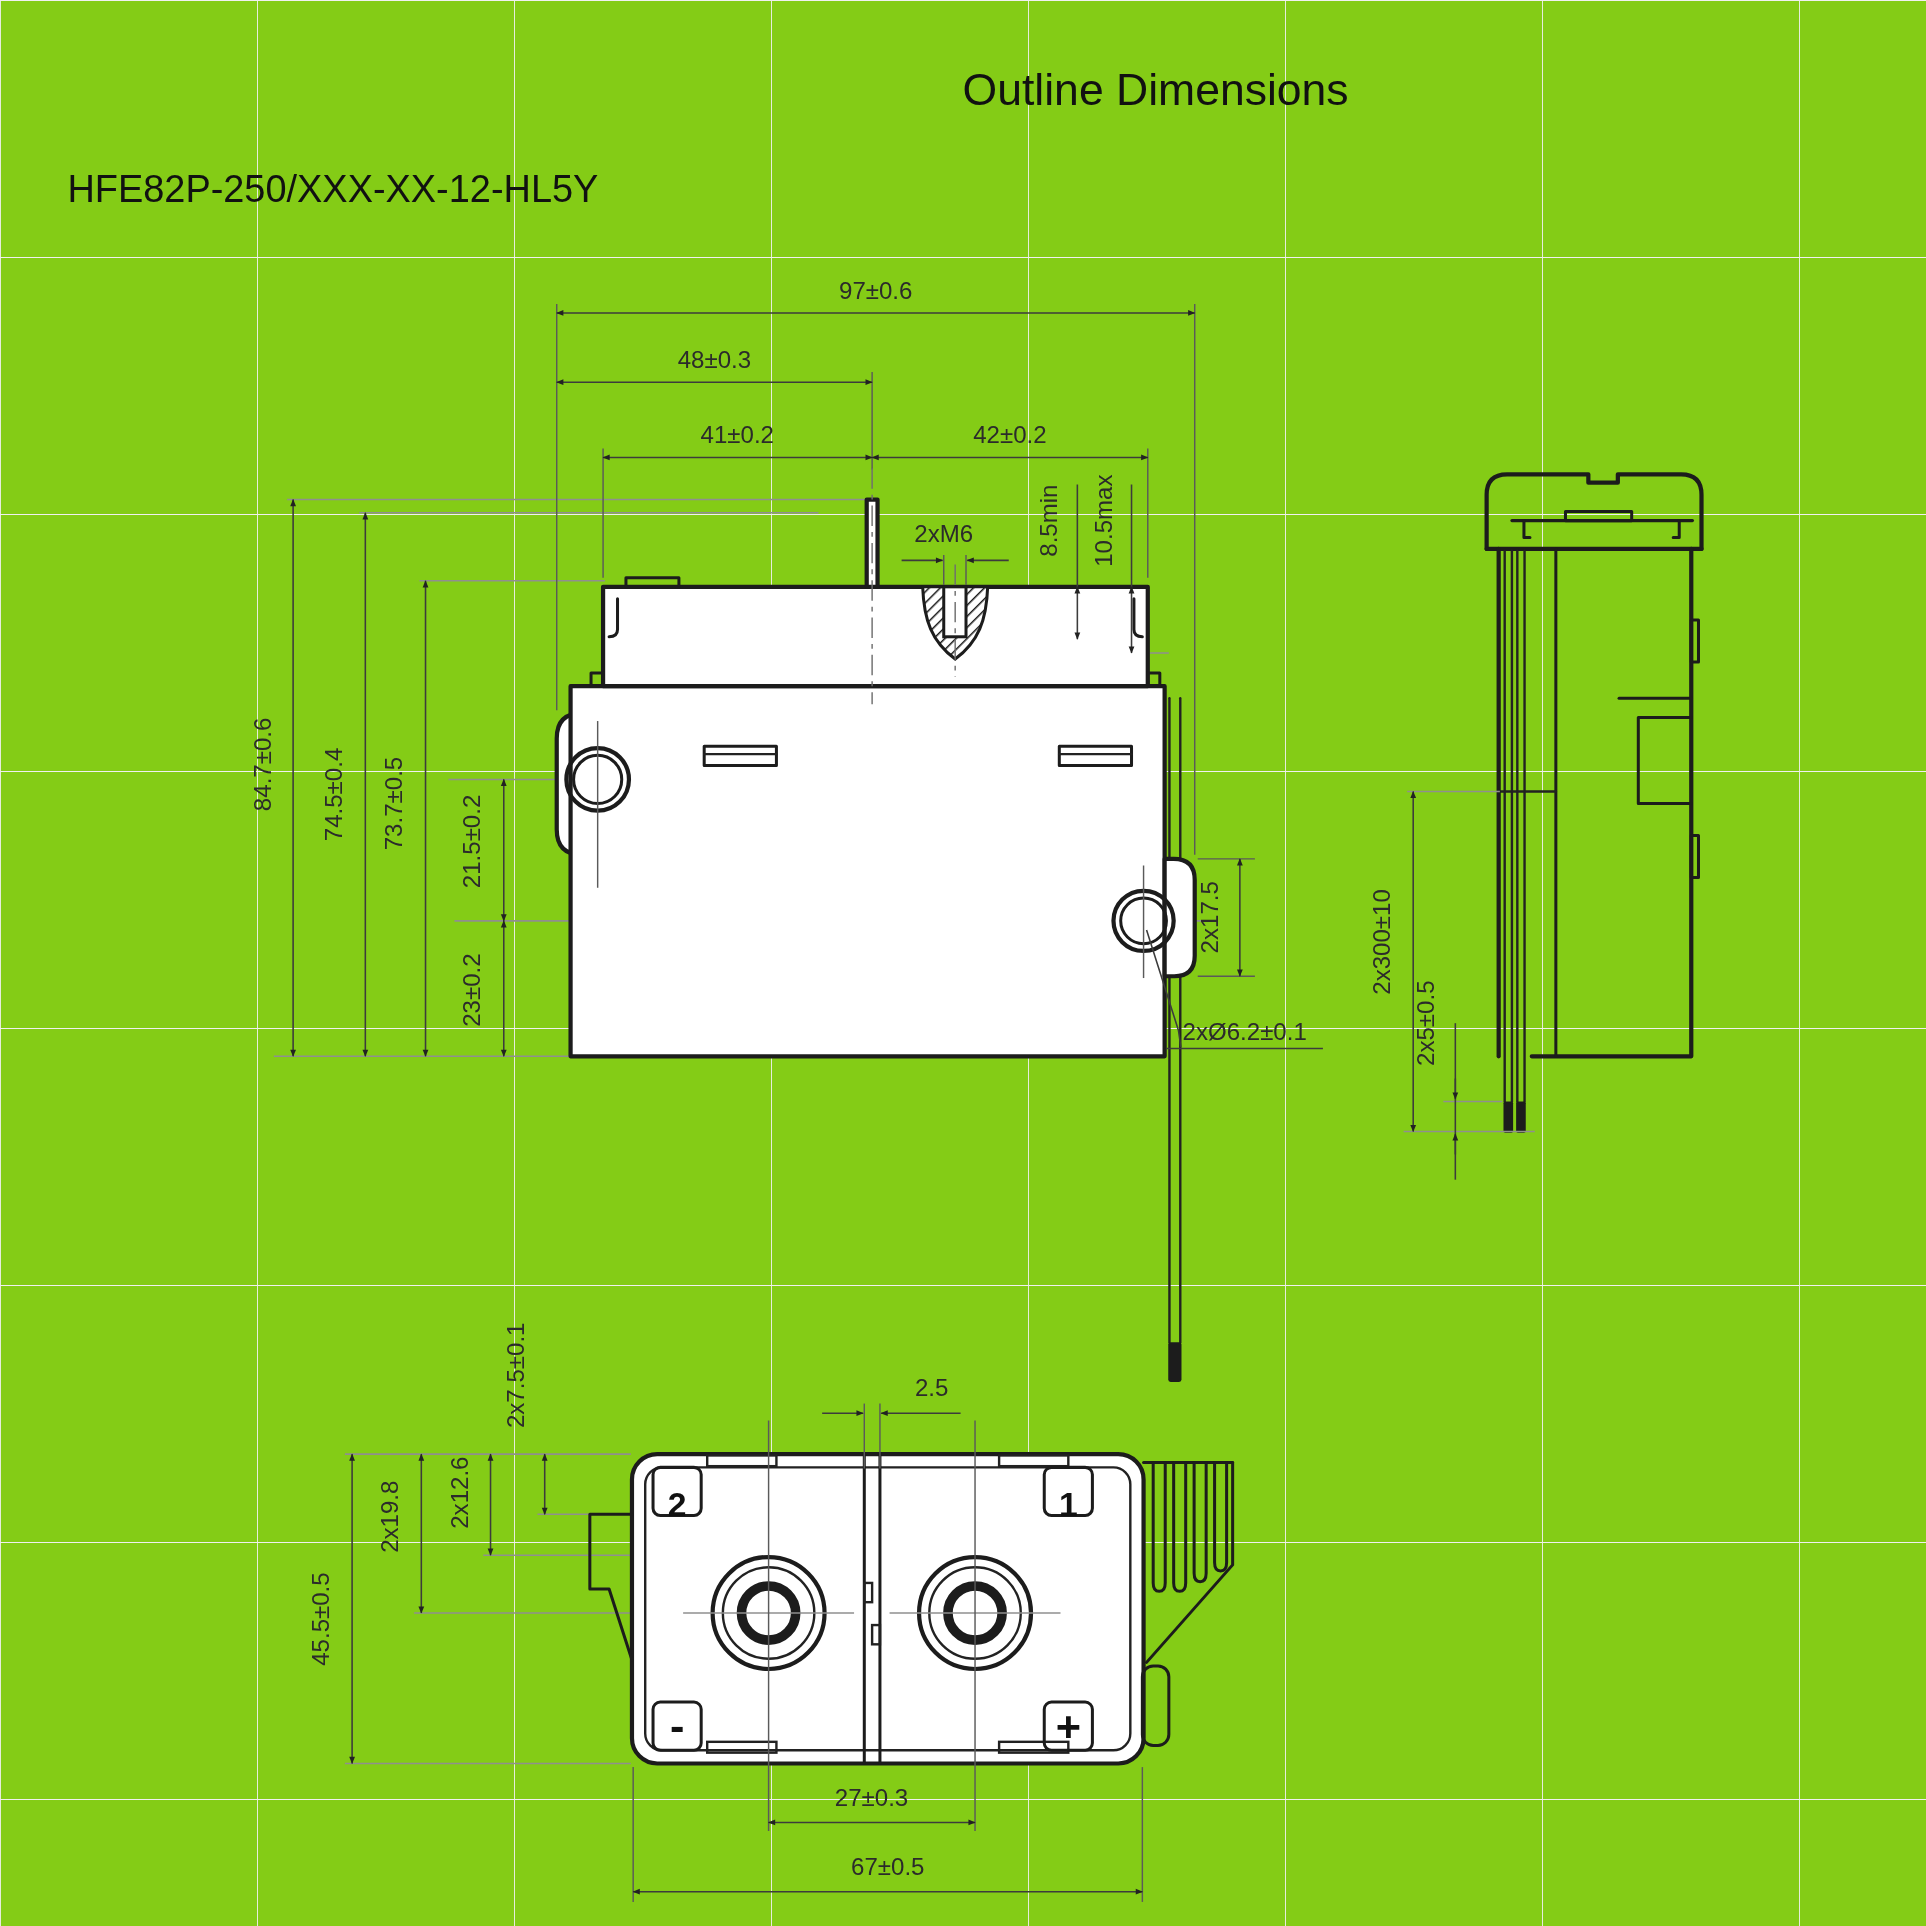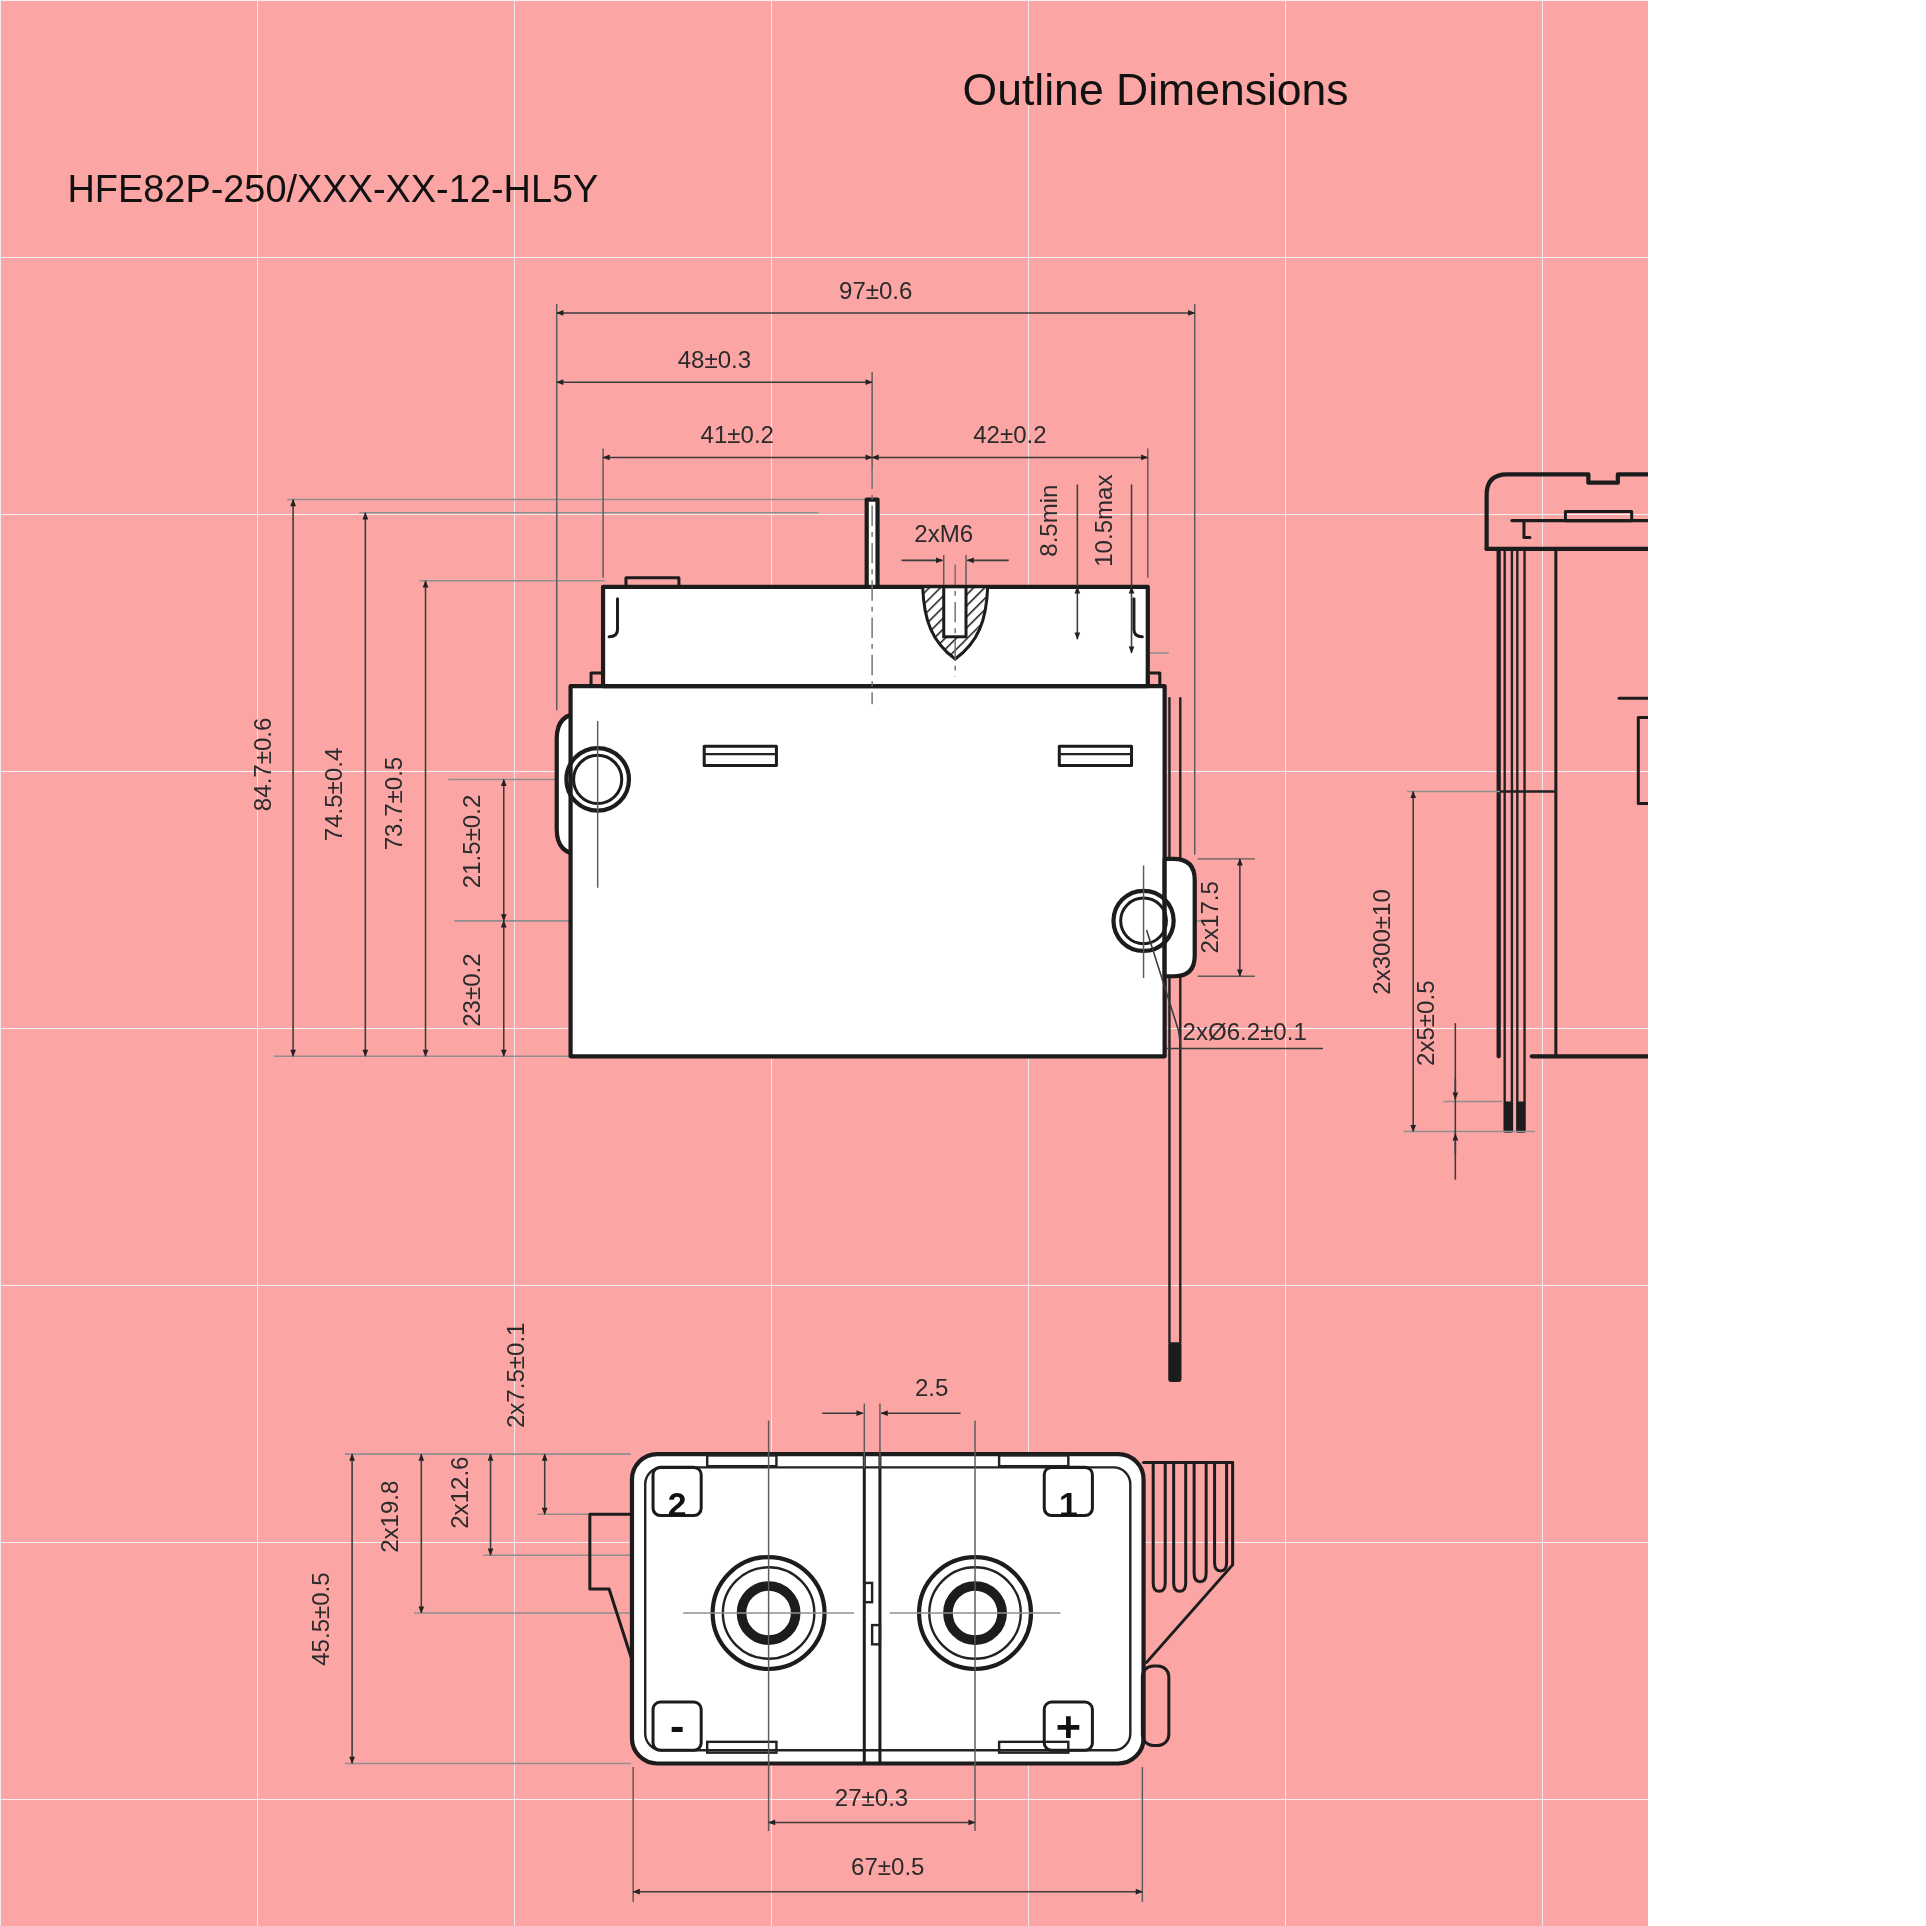--- a/index.html
+++ b/index.html
@@ -1,16 +1,16 @@
 <!DOCTYPE html>
 <html style="font-size:9.6px"><head>
 <meta charset="utf-8">
 <style>
   html,body{margin:0;padding:0;background:#ffffff;}
-  .page{position:relative;width:1648px;height:1926px;background:#fca5a5;overflow:hidden;
+  .page{position:relative;width:1926px;height:1926px;background:#84cc16;overflow:hidden;
         font-family:"Liberation Sans", sans-serif;}
   svg{position:absolute;left:0;top:0;}
   
   .ol  {fill:none;stroke:#1c1c1c;stroke-width:7;stroke-linejoin:round;stroke-linecap:round;}
   .olf {fill:#ffffff;stroke:#1c1c1c;stroke-width:7;stroke-linejoin:round;}
   .ol5 {fill:none;stroke:#1c1c1c;stroke-width:5;stroke-linejoin:round;stroke-linecap:round;}
   .ol4 {fill:none;stroke:#222222;stroke-width:4;stroke-linecap:round;}
   .fill{fill:#1c1c1c;stroke:none;}
   
   .dim {fill:none;stroke:#3c3c3c;stroke-width:2.6;}

